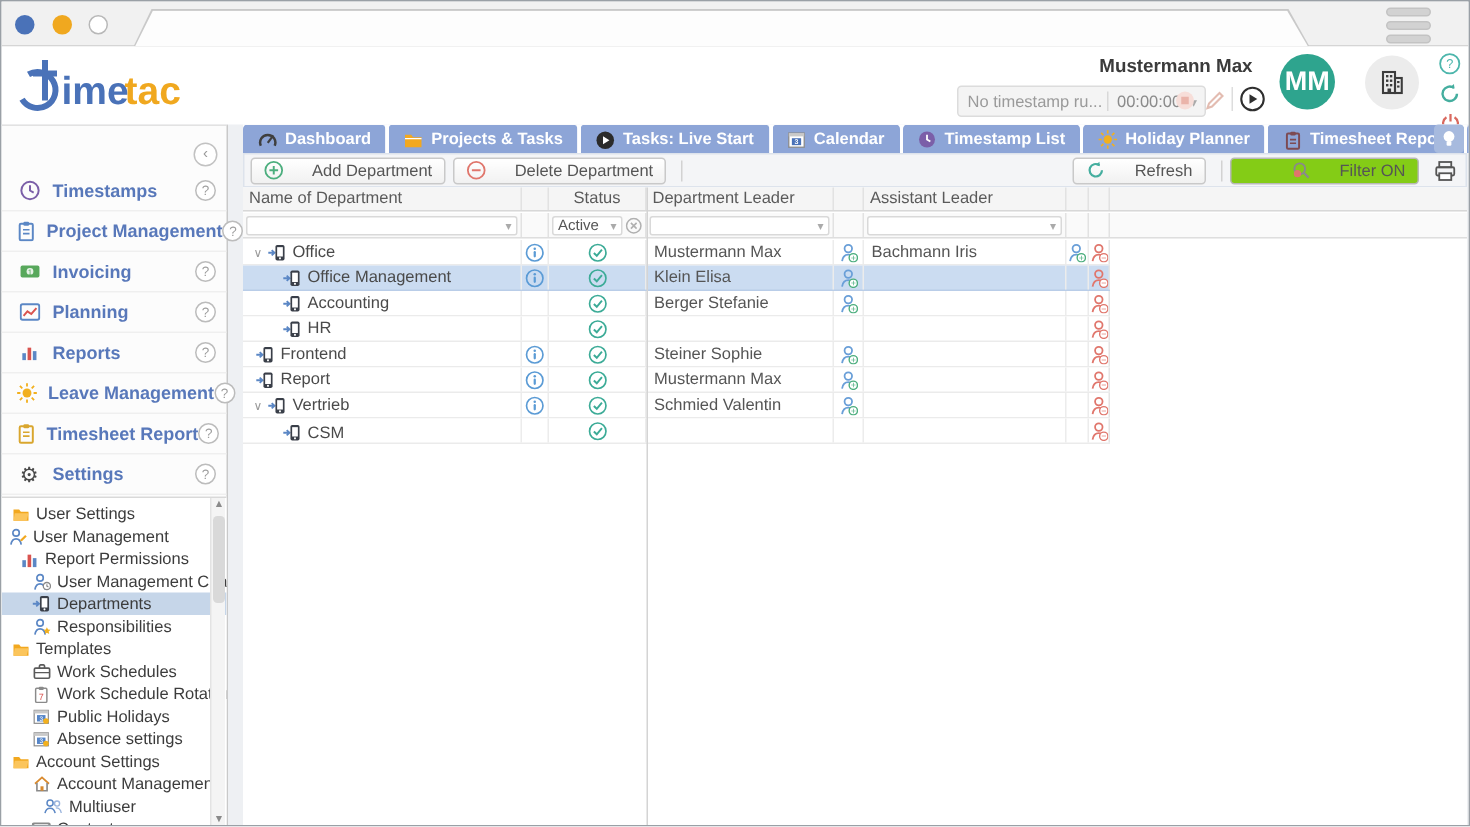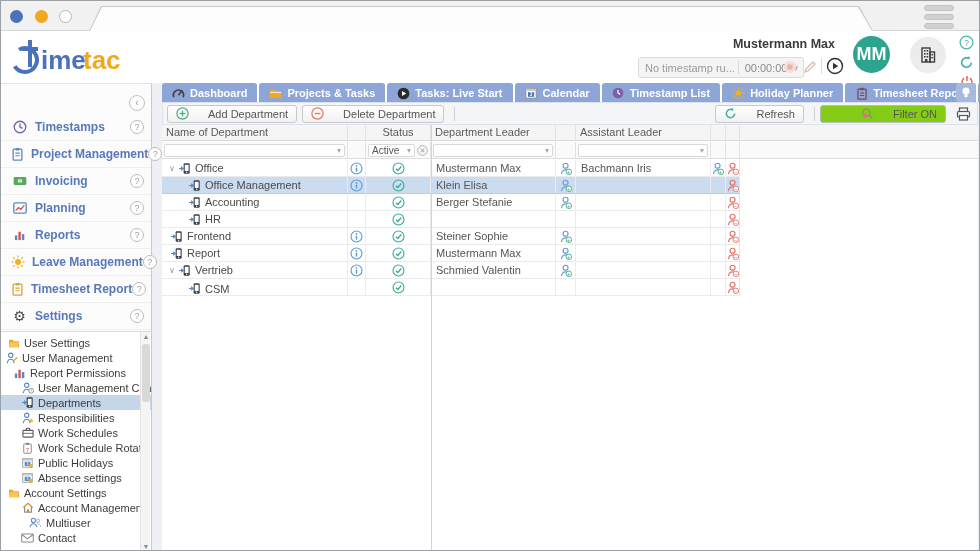--- a/index.html
+++ b/index.html
@@ -359,20 +359,29 @@
   </div>
         <div class="tree-item" style="padding-left: 20px;">
     <span class="ti-icon">
             <svg width="12" height="12" viewBox="0 0 14 14">
               <circle cx="5.5" cy="3.8" r="2.5" fill="none" stroke="#5b87c5" stroke-width="1.3"></circle>
               <path d="M1.5 13 C2 10 3.6 8.5 5.5 8.5 S9 10 9.5 13" fill="none" stroke="#5b87c5" stroke-width="1.3"></path>
               <path d="M10.8 7.2 L11.7 9 L13.6 9.2 L12.2 10.5 L12.6 12.4 L10.8 11.4 L9.1 12.4 L9.5 10.5 L8.1 9.2 L10 9 Z" fill="#f2b01e"></path>
             </svg>
           </span>
     <span class="ti-label">Responsibilities</span>
+  </div>
+        <div class="tree-item" style="padding-left: 6px;">
+    <span class="ti-icon">
+            <svg width="12" height="10" viewBox="0 0 14 12">
+              <path d="M1 2 h4.5 l1.4 1.8 H13 V11 H1 Z" fill="#f2a81f"></path>
+              <path d="M2 5 H13 L11.5 11 H1 Z" fill="#fbc55c"></path>
+            </svg>
+          </span>
+    <span class="ti-label">Templates</span>
   </div>
         <div class="tree-item" style="padding-left: 20px;">
     <span class="ti-icon">
             <svg width="12" height="11" viewBox="0 0 14 13">
               <rect x="1" y="4" width="12" height="8" rx="1" fill="none" stroke="#5a5a5a" stroke-width="1.3"></rect>
               <path d="M5 4 V2.4 A0.9 0.9 0 0 1 5.9 1.5 H8.1 A0.9 0.9 0 0 1 9 2.4 V4" fill="none" stroke="#5a5a5a" stroke-width="1.3"></path>
               <line x1="1" y1="7.5" x2="13" y2="7.5" stroke="#5a5a5a" stroke-width="1"></line>
             </svg>
           </span>
     <span class="ti-label">Work Schedules</span>

